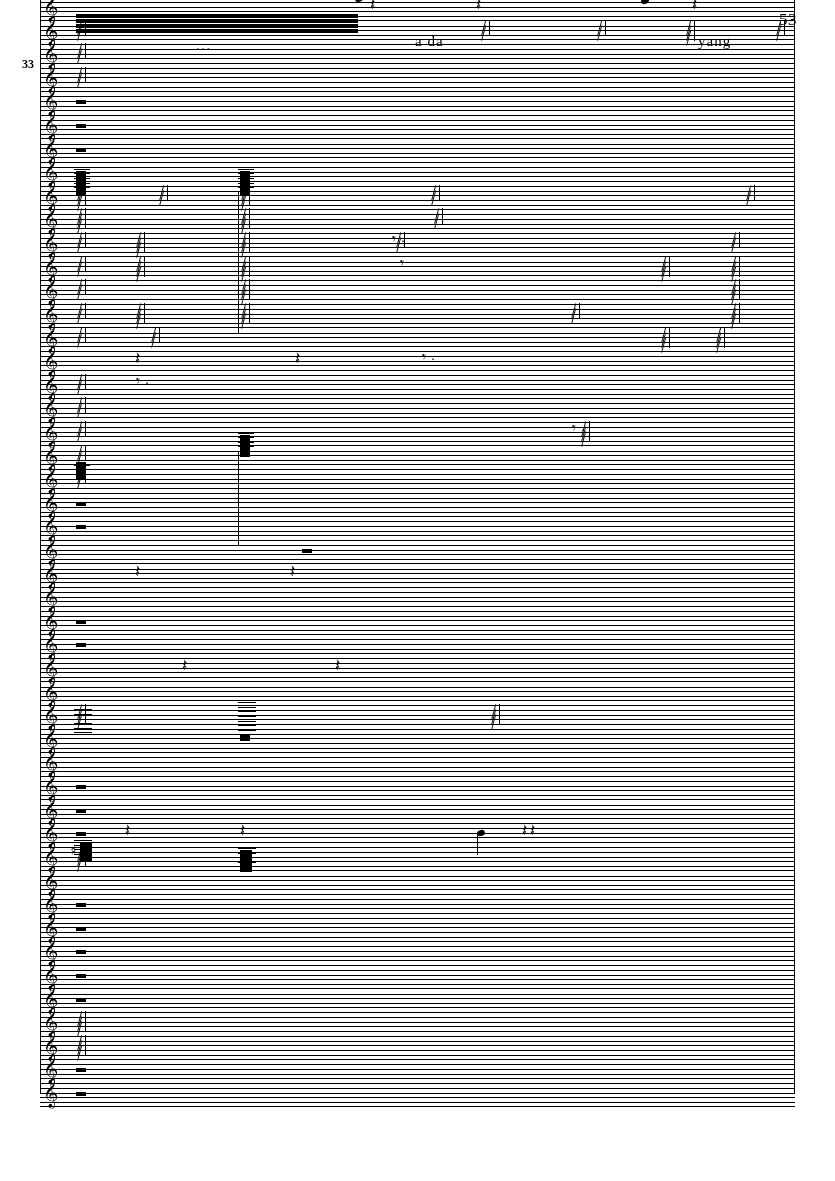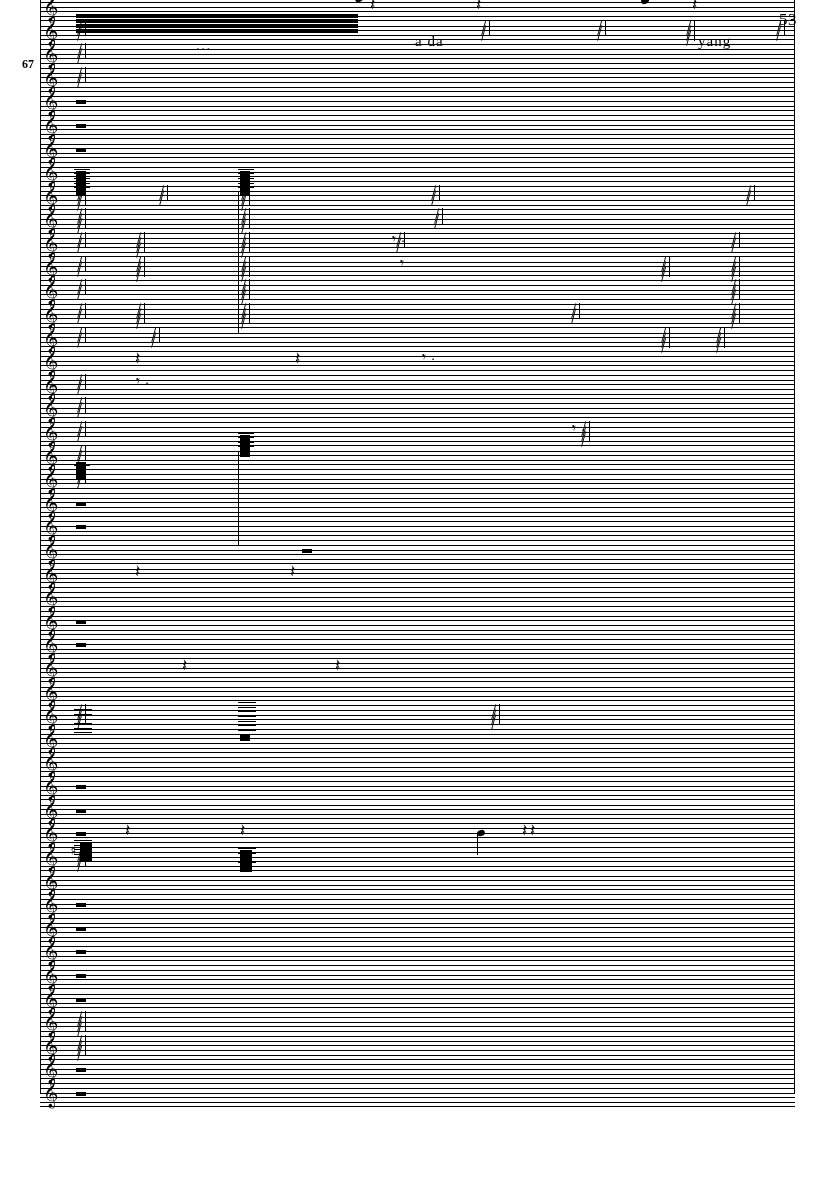--- a/index.html
+++ b/index.html
@@ -143,21 +143,21 @@
     background: #000;
   }
 </style>
 </head>
 <body>
 
 <div id="page">
 
   <div class="page-number">53</div>
 
-  <div class="measure-number" style="left:22px; top:57px;">67</div>
+  <div class="measure-number" style="left:22px; top:57px;">33</div>
 
   <div class="dots" style="left:196px; top:37px;">...</div>
   <div class="lyric" style="left:415px; top:33px;">a da</div>
   <div class="lyric" style="left:698px; top:33px;">yang</div>
 
   <div class="system">
 
     <div id="staves">
         <div class="staff" style="top: 2px;">
           <div class="line" style="top: 0px;"></div>

